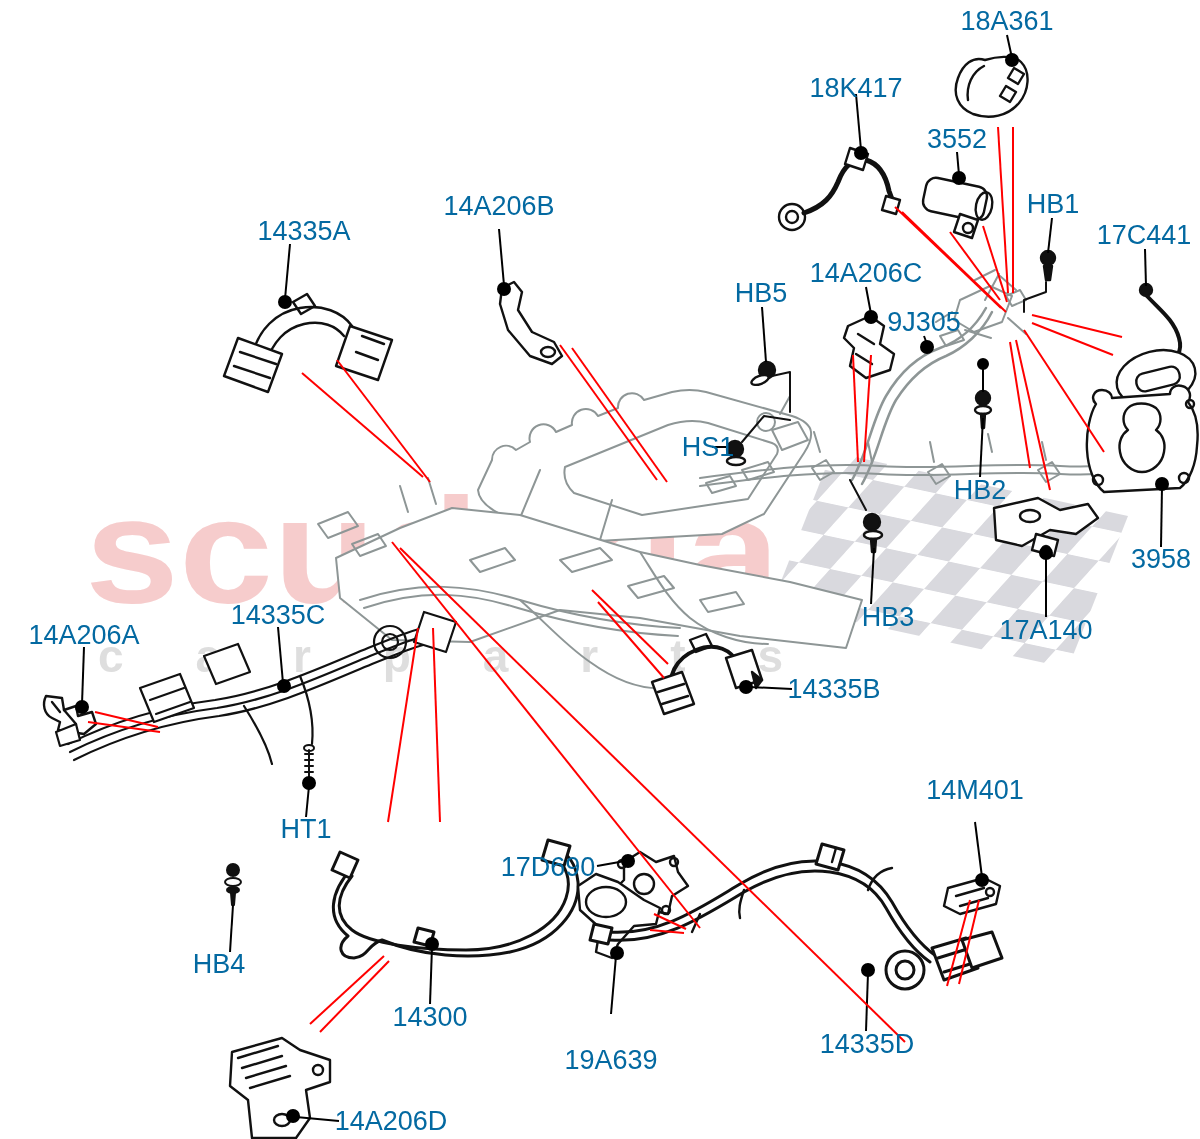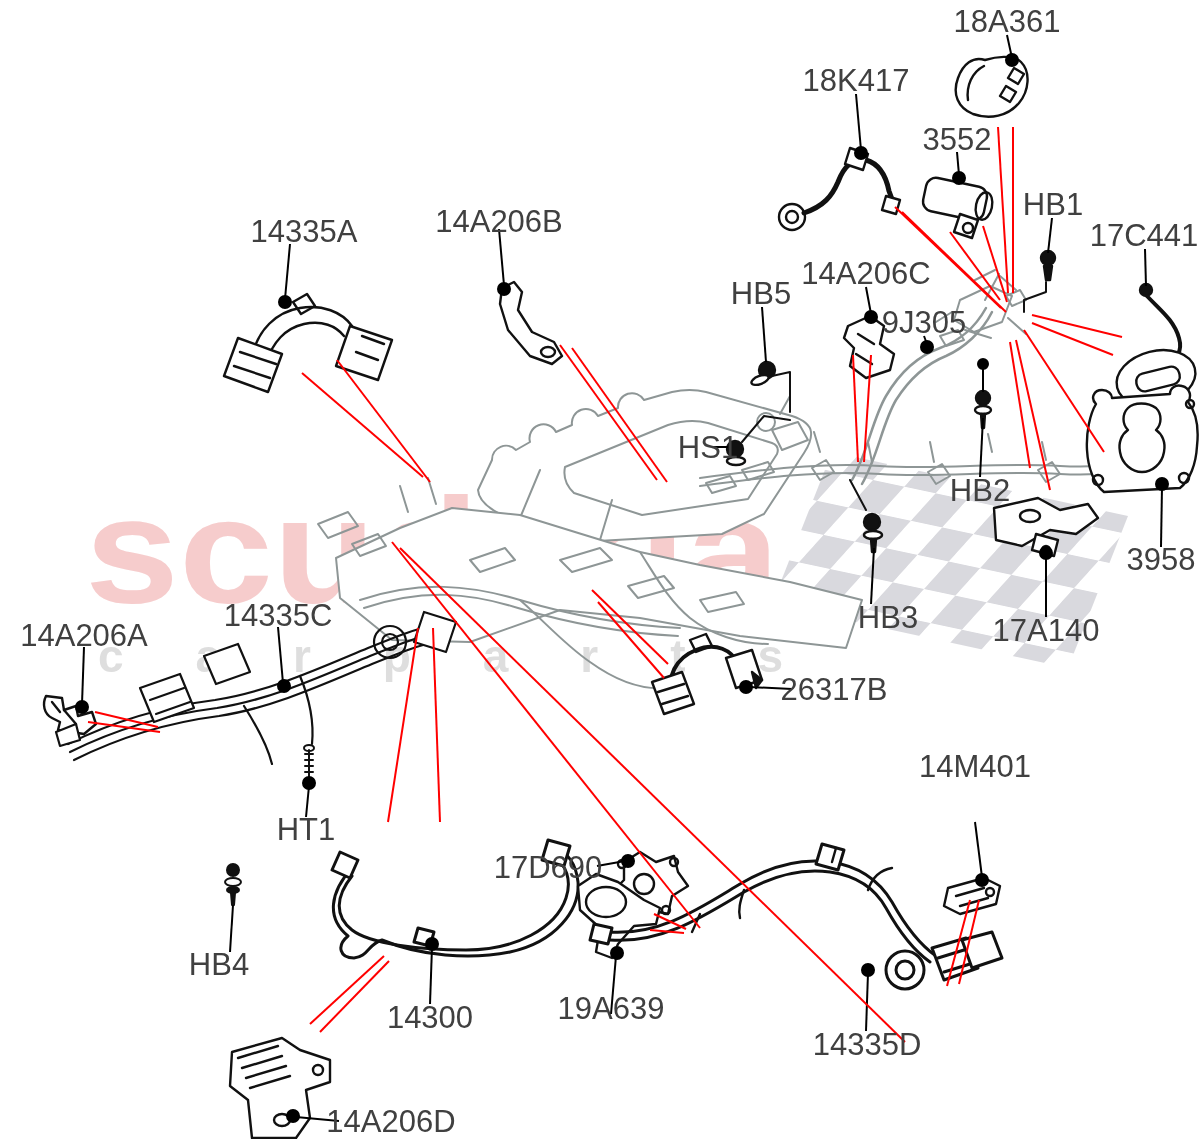--- a/index.html
+++ b/index.html
@@ -3,21 +3,21 @@
 <meta charset="utf-8">
 <style>
   html,body{margin:0;padding:0;background:#fff;}
   .stage{
     position:relative;width:1200px;height:1139px;background:#fff;overflow:hidden;
     font-family:"Liberation Sans", sans-serif;
   }
   .stage svg{position:absolute;left:0;top:0;}
   .callout{
     position:absolute;transform:translate(-50%,-50%);
-    color:#404040;font-size:31px;line-height:1;white-space:nowrap;
+    color:#0369a1;font-size:27px;line-height:1;white-space:nowrap;
     font-family:"Liberation Sans", sans-serif;letter-spacing:0px;
   }
 </style>
 </head>
 <body>
 
 <div class="stage">
 
 <svg width="1200" height="1139" viewBox="0 0 1200 1139">
   <defs>
@@ -342,38 +342,38 @@
     <line x1="654" y1="914" x2="686" y2="929"></line>
     <line x1="650" y1="930" x2="684" y2="933"></line>
     <line x1="970" y1="900" x2="947" y2="986"></line>
     <line x1="979" y1="900" x2="959" y2="984"></line>
     <line x1="310" y1="1024" x2="384" y2="956"></line>
     <line x1="320" y1="1032" x2="389" y2="961"></line>
   </g>
 </svg>
 
   <div class="callout" style="left:1007px;top:21px">18A361</div>
-  <div class="callout" style="left:856px;top:80px">18K417</div>
+  <div class="callout" style="left:856px;top:88px">18K417</div>
   <div class="callout" style="left:957px;top:139px">3552</div>
   <div class="callout" style="left:1053px;top:204px">HB1</div>
   <div class="callout" style="left:1144px;top:235px">17C441</div>
-  <div class="callout" style="left:499px;top:221px">14A206B</div>
+  <div class="callout" style="left:499px;top:206px">14A206B</div>
   <div class="callout" style="left:304px;top:231px">14335A</div>
   <div class="callout" style="left:866px;top:273px">14A206C</div>
   <div class="callout" style="left:761px;top:293px">HB5</div>
   <div class="callout" style="left:924px;top:322px">9J305</div>
   <div class="callout" style="left:708px;top:447px">HS1</div>
   <div class="callout" style="left:980px;top:490px">HB2</div>
   <div class="callout" style="left:1161px;top:559px">3958</div>
   <div class="callout" style="left:1046px;top:630px">17A140</div>
   <div class="callout" style="left:888px;top:617px">HB3</div>
   <div class="callout" style="left:278px;top:615px">14335C</div>
   <div class="callout" style="left:84px;top:635px">14A206A</div>
-  <div class="callout" style="left:834px;top:689px">26317B</div>
+  <div class="callout" style="left:834px;top:689px">14335B</div>
   <div class="callout" style="left:306px;top:829px">HT1</div>
-  <div class="callout" style="left:975px;top:766px">14M401</div>
+  <div class="callout" style="left:975px;top:790px">14M401</div>
   <div class="callout" style="left:548px;top:867px">17D690</div>
   <div class="callout" style="left:219px;top:964px">HB4</div>
   <div class="callout" style="left:430px;top:1017px">14300</div>
-  <div class="callout" style="left:611px;top:1008px">19A639</div>
+  <div class="callout" style="left:611px;top:1060px">19A639</div>
   <div class="callout" style="left:867px;top:1044px">14335D</div>
   <div class="callout" style="left:391px;top:1121px">14A206D</div>
 </div>
 
 </body></html>

